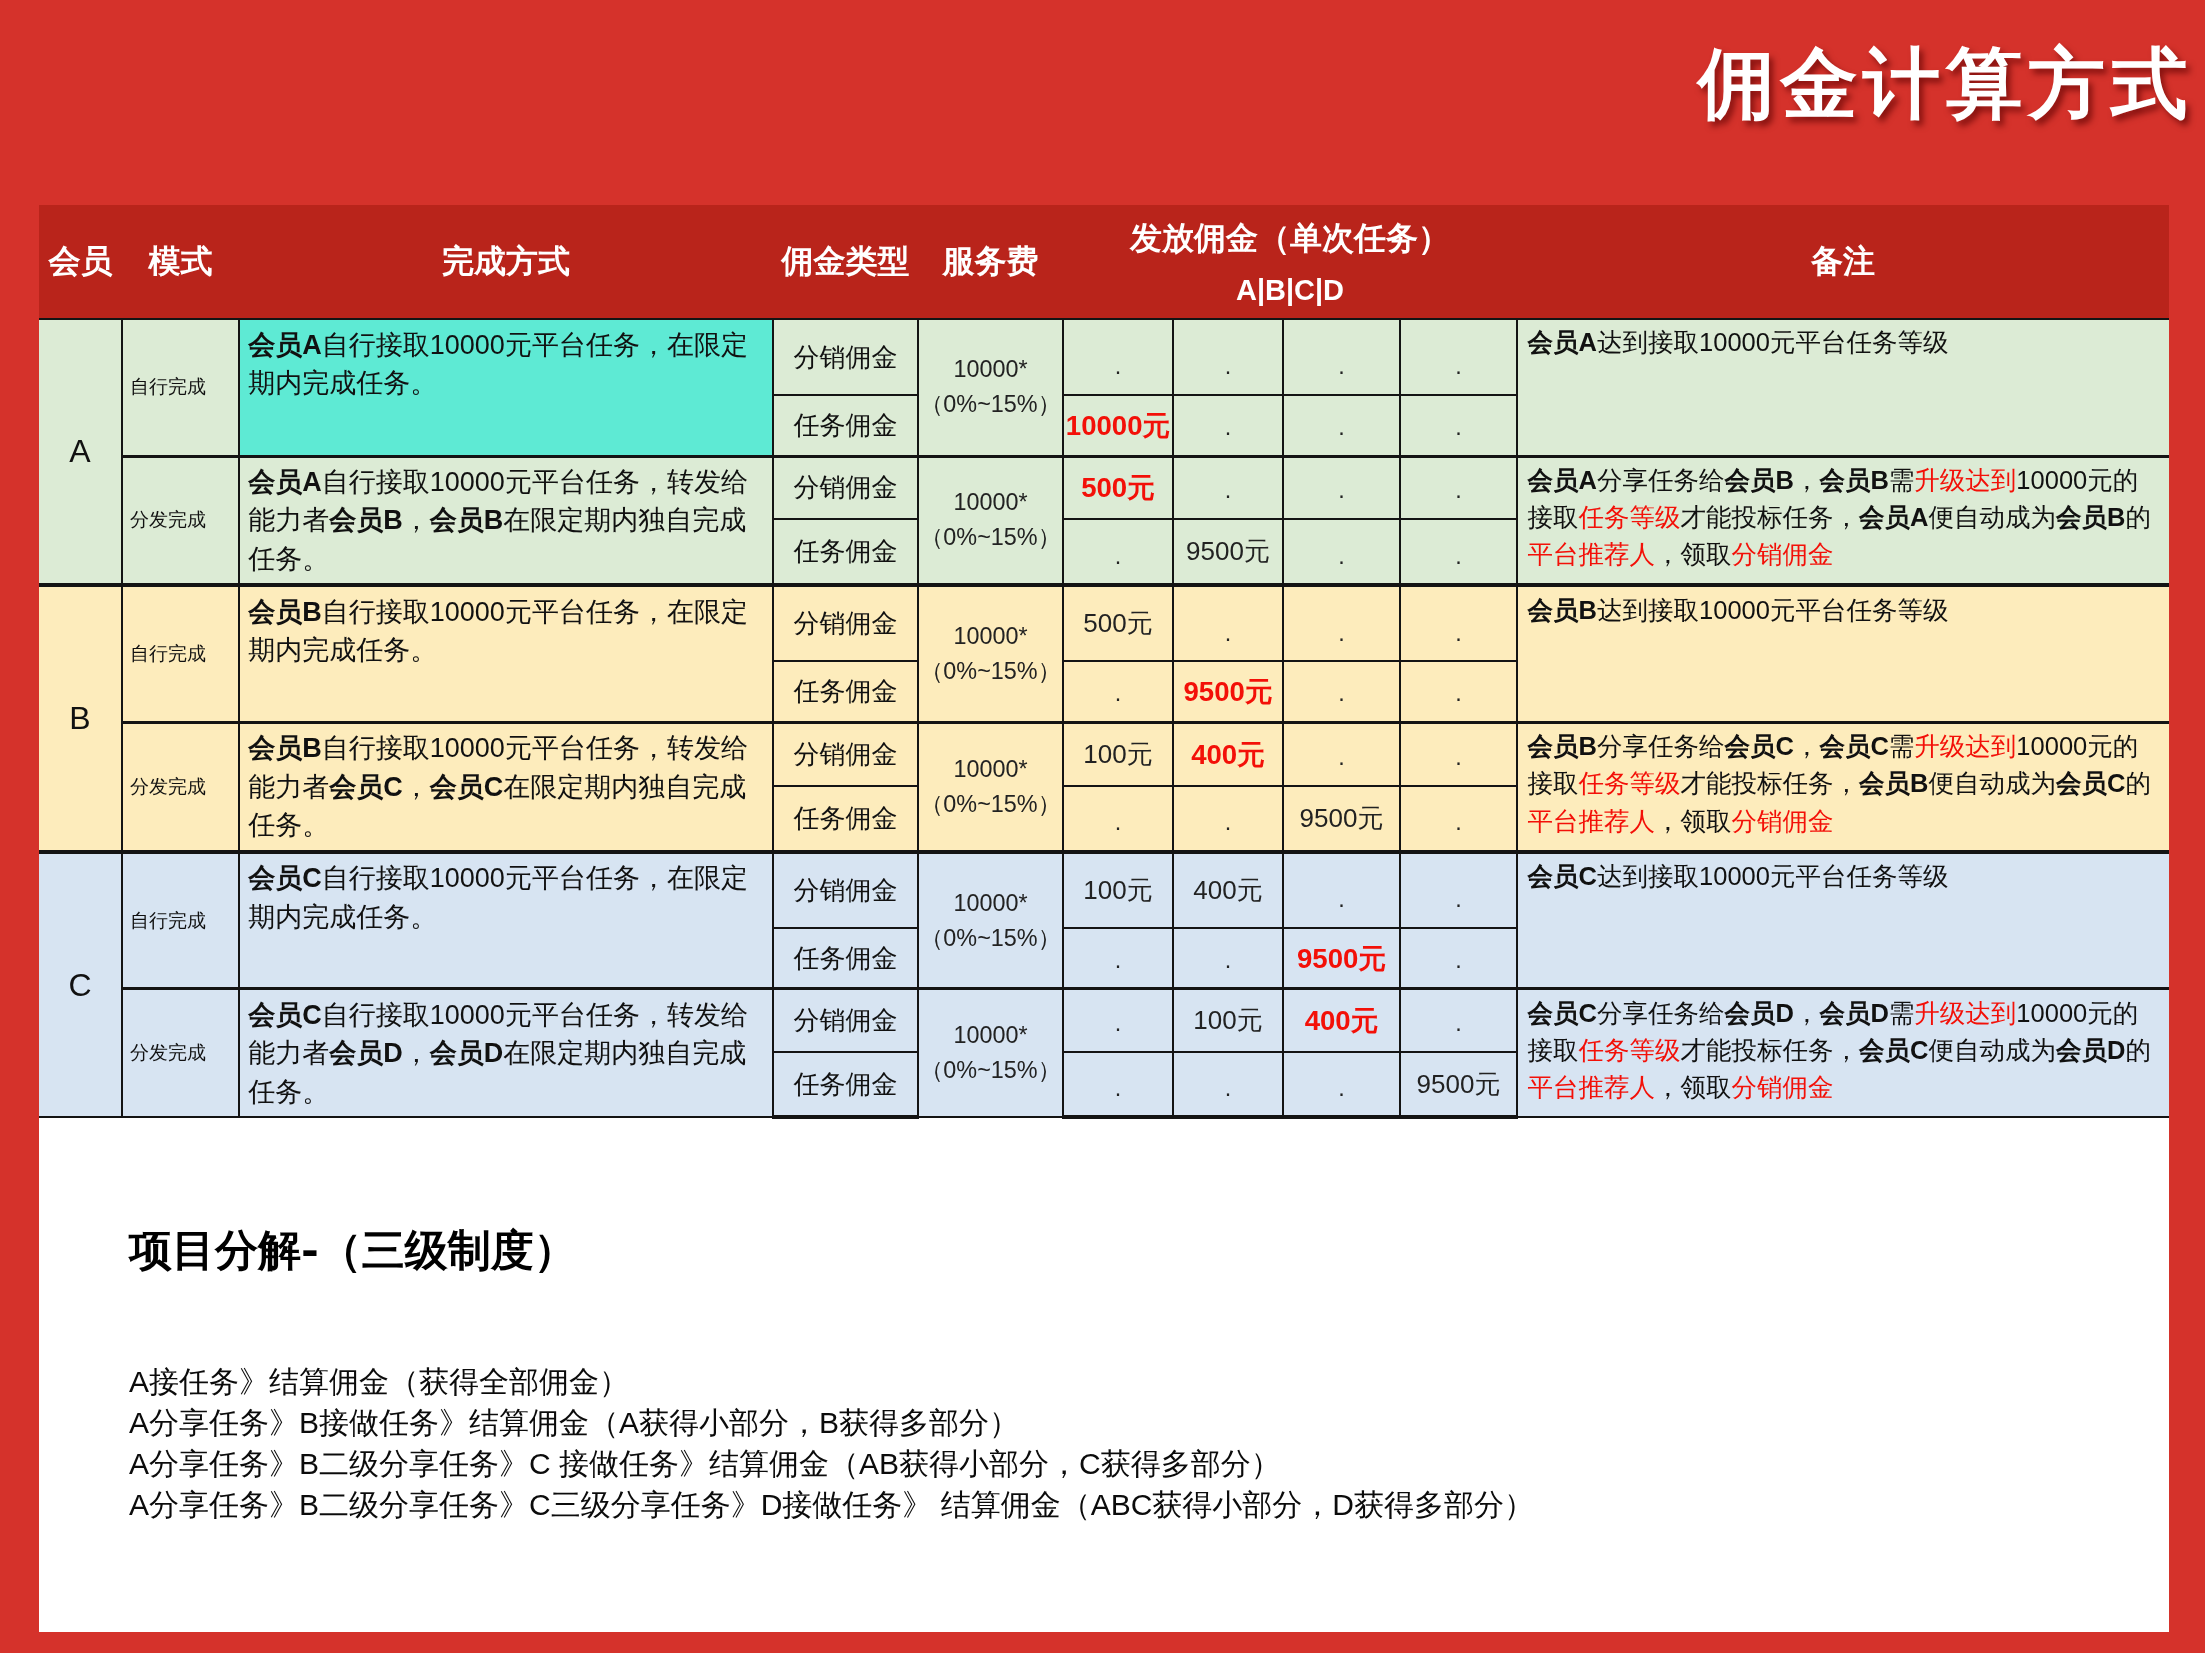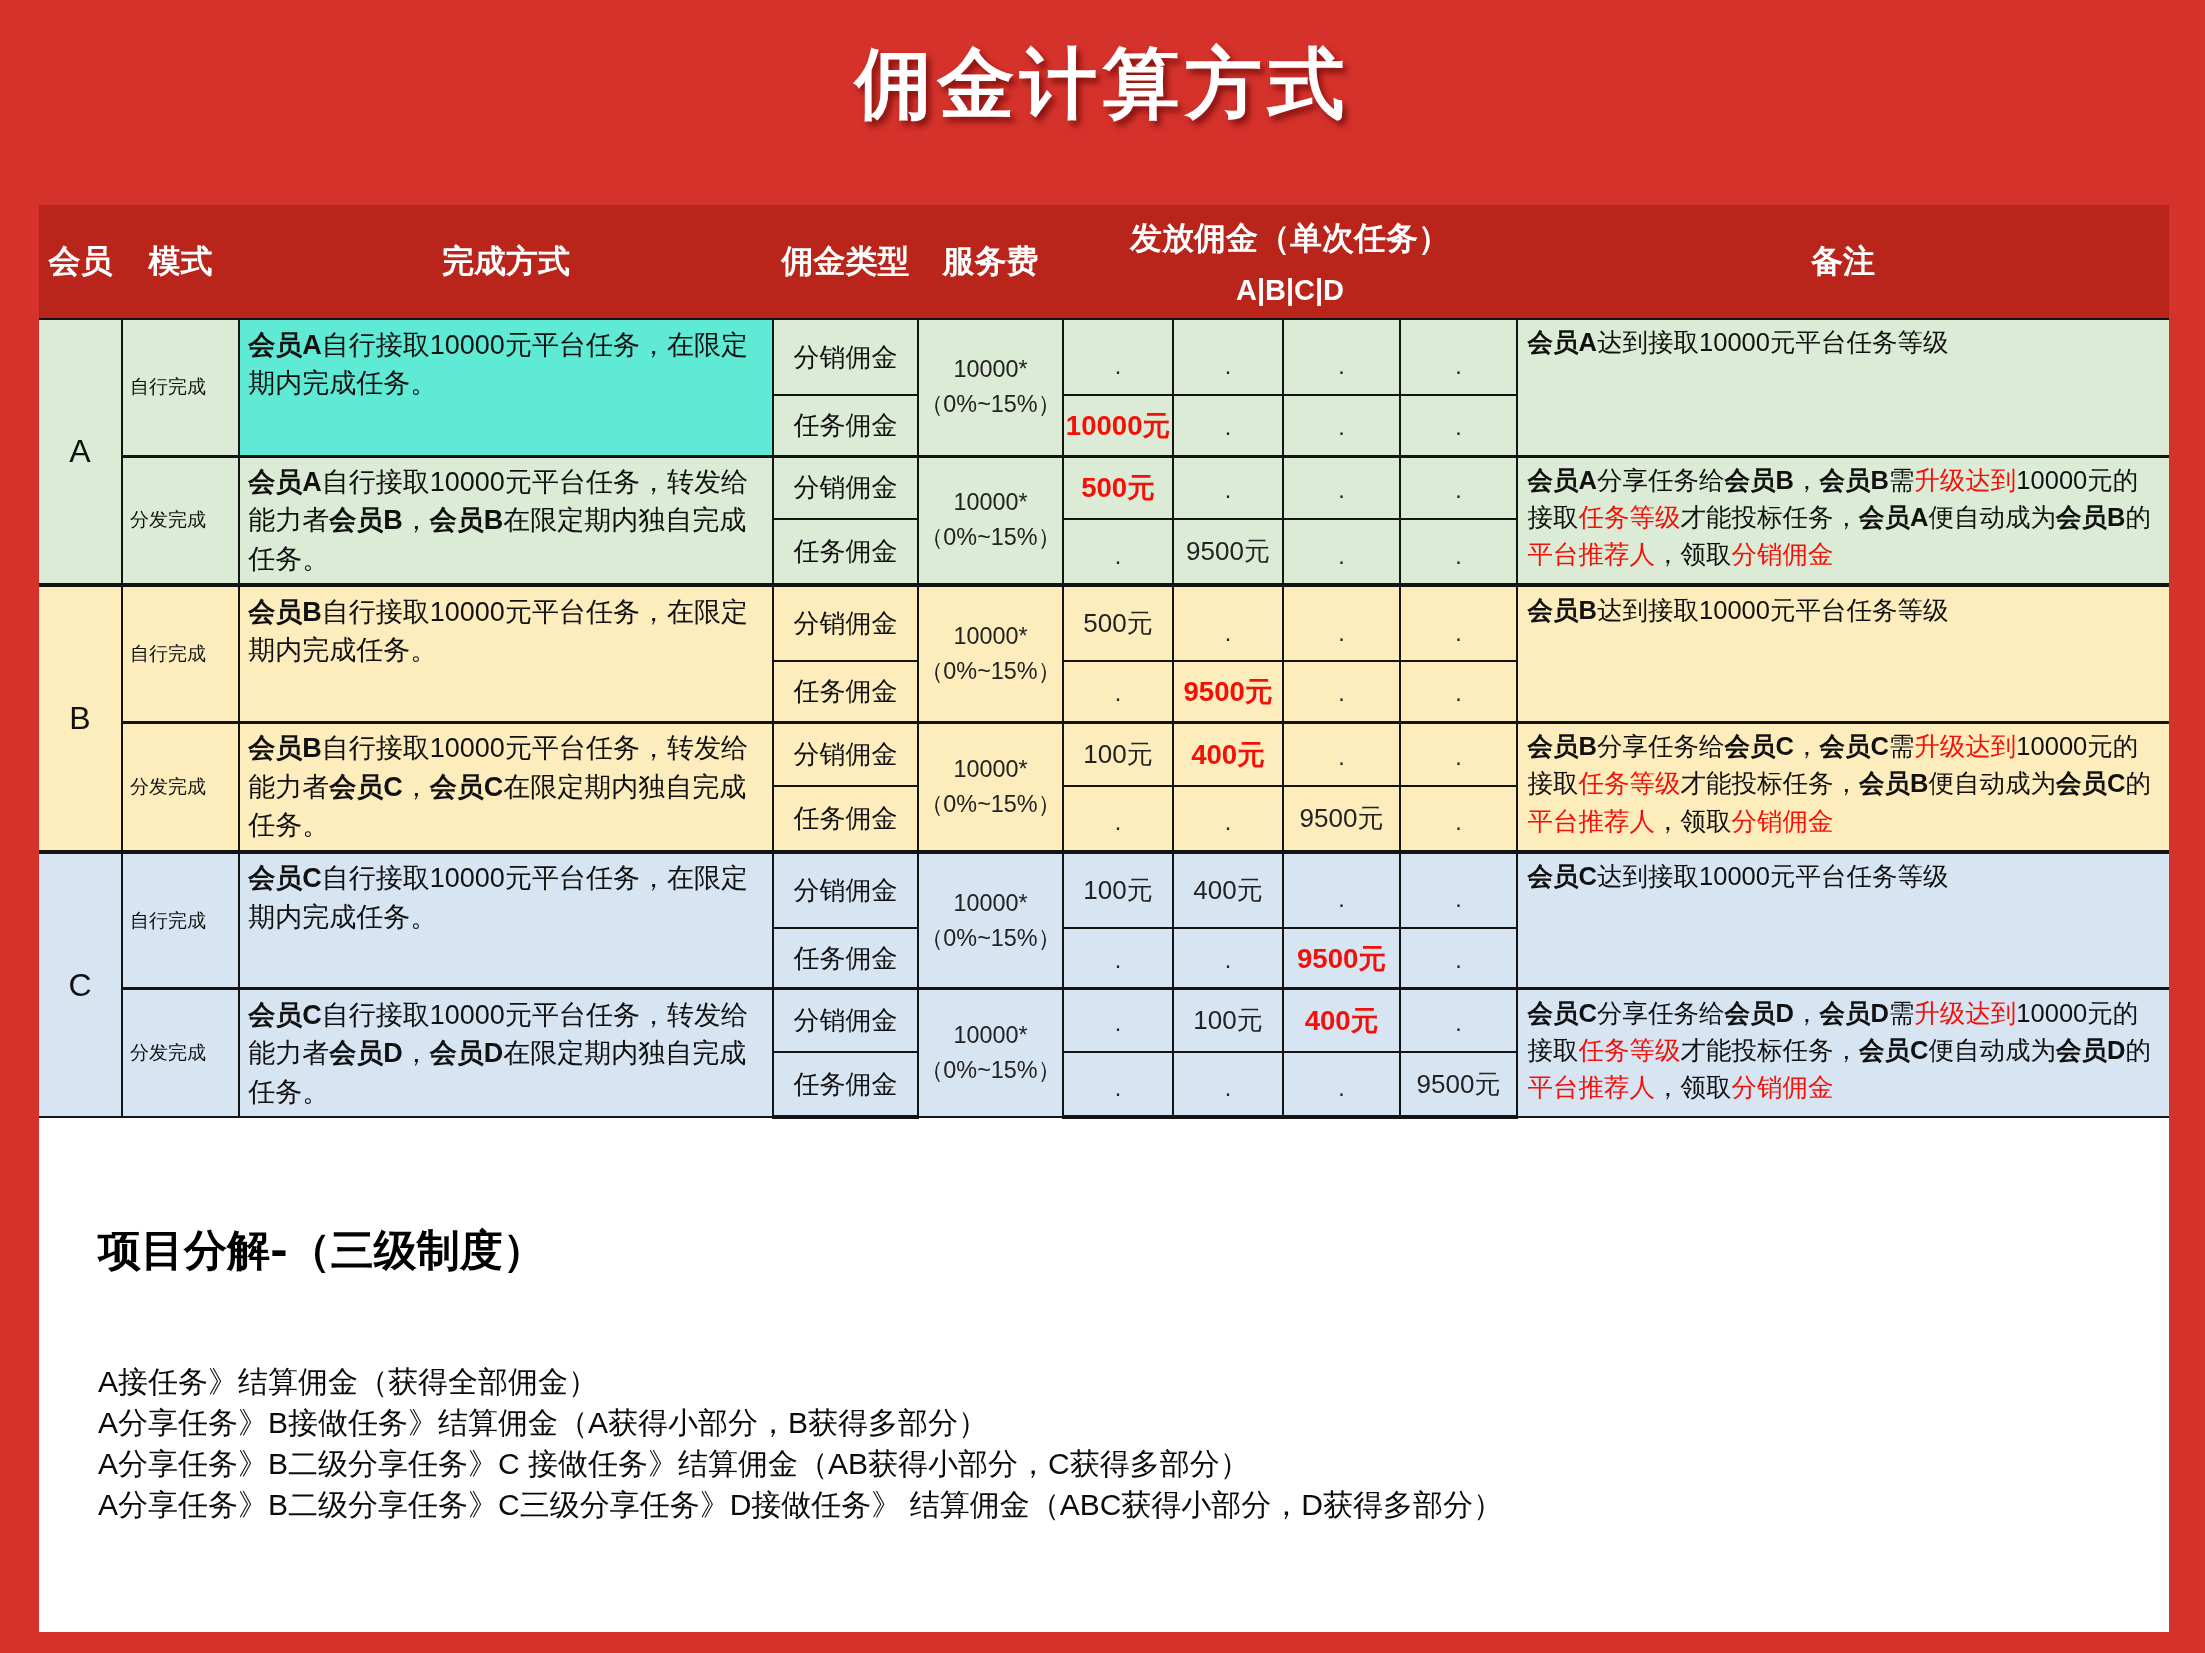--- a/index.html
+++ b/index.html
@@ -15,22 +15,22 @@
   html,body{background:var(--red-bg);}
   .page{
     position:relative;
     width:2205px;height:1654px;
     background:var(--red-bg);
     overflow:hidden;
     font-family:"Liberation Sans", sans-serif;
     color:#111;
   }
   .page-title{
-    position:absolute;top:33px;left:0;right:0;
-    text-align:center;
+    position:absolute;top:33px;left:0;right:12px;
+    text-align:right;
     font-family:"DejaVu Serif","Liberation Serif",serif;
     font-weight:700;
     font-size:77px;
     letter-spacing:5.5px;
     color:#ffffff;
     text-shadow:4.1px 4.8px 6.9px rgba(90,0,0,0.65);
   }
   .content{
     position:absolute;left:39px;top:205px;
     width:2130px;height:1427px;
@@ -87,21 +87,21 @@
     vertical-align:bottom;padding-bottom:13.8px;
   }
   td.remark-cell{
     text-align:left;vertical-align:top;
     padding:4.1px 9.6px;
     font-size:25.5px;line-height:1.46;
   }
   .b{font-weight:700;}
   .r{color:var(--hl);font-weight:400;}
   .footer{
-    padding:103px 41px 0 59px;
+    padding:103px 41px 0 90px;
   }
   .breakdown-heading{
     font-family:"DejaVu Serif","Liberation Serif",serif;
     font-weight:700;
     font-size:43px;
     color:#000;
     margin-bottom:81px;
   }
   .breakdown-line{
     font-size:30px;

